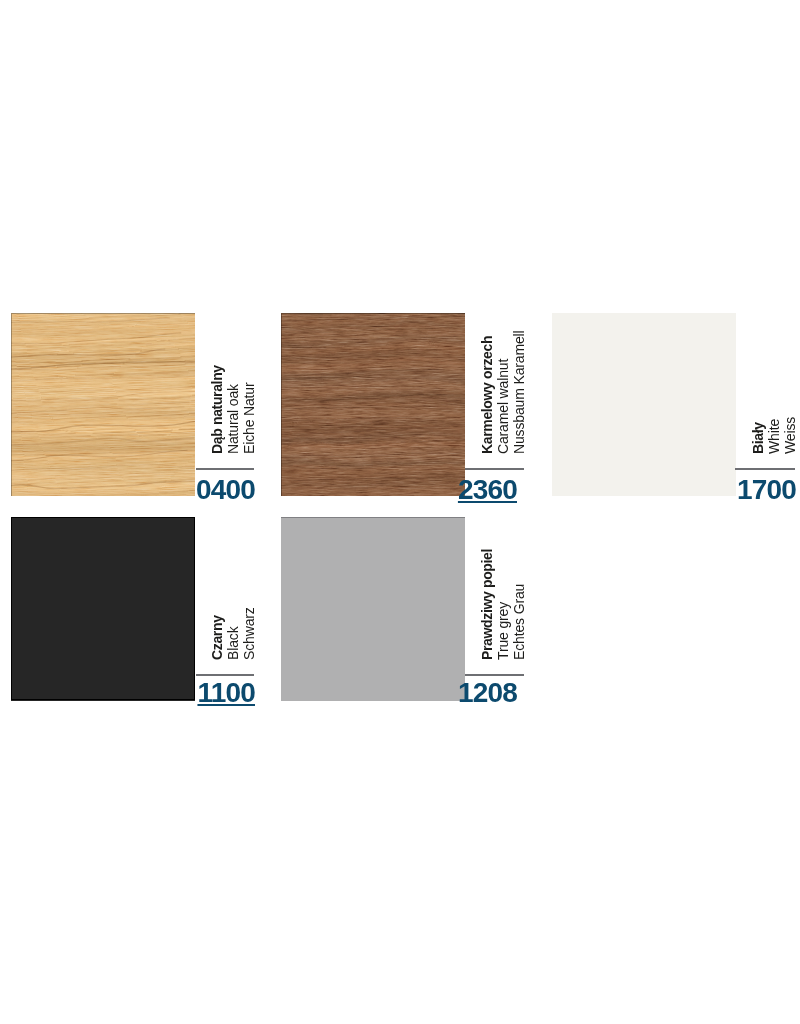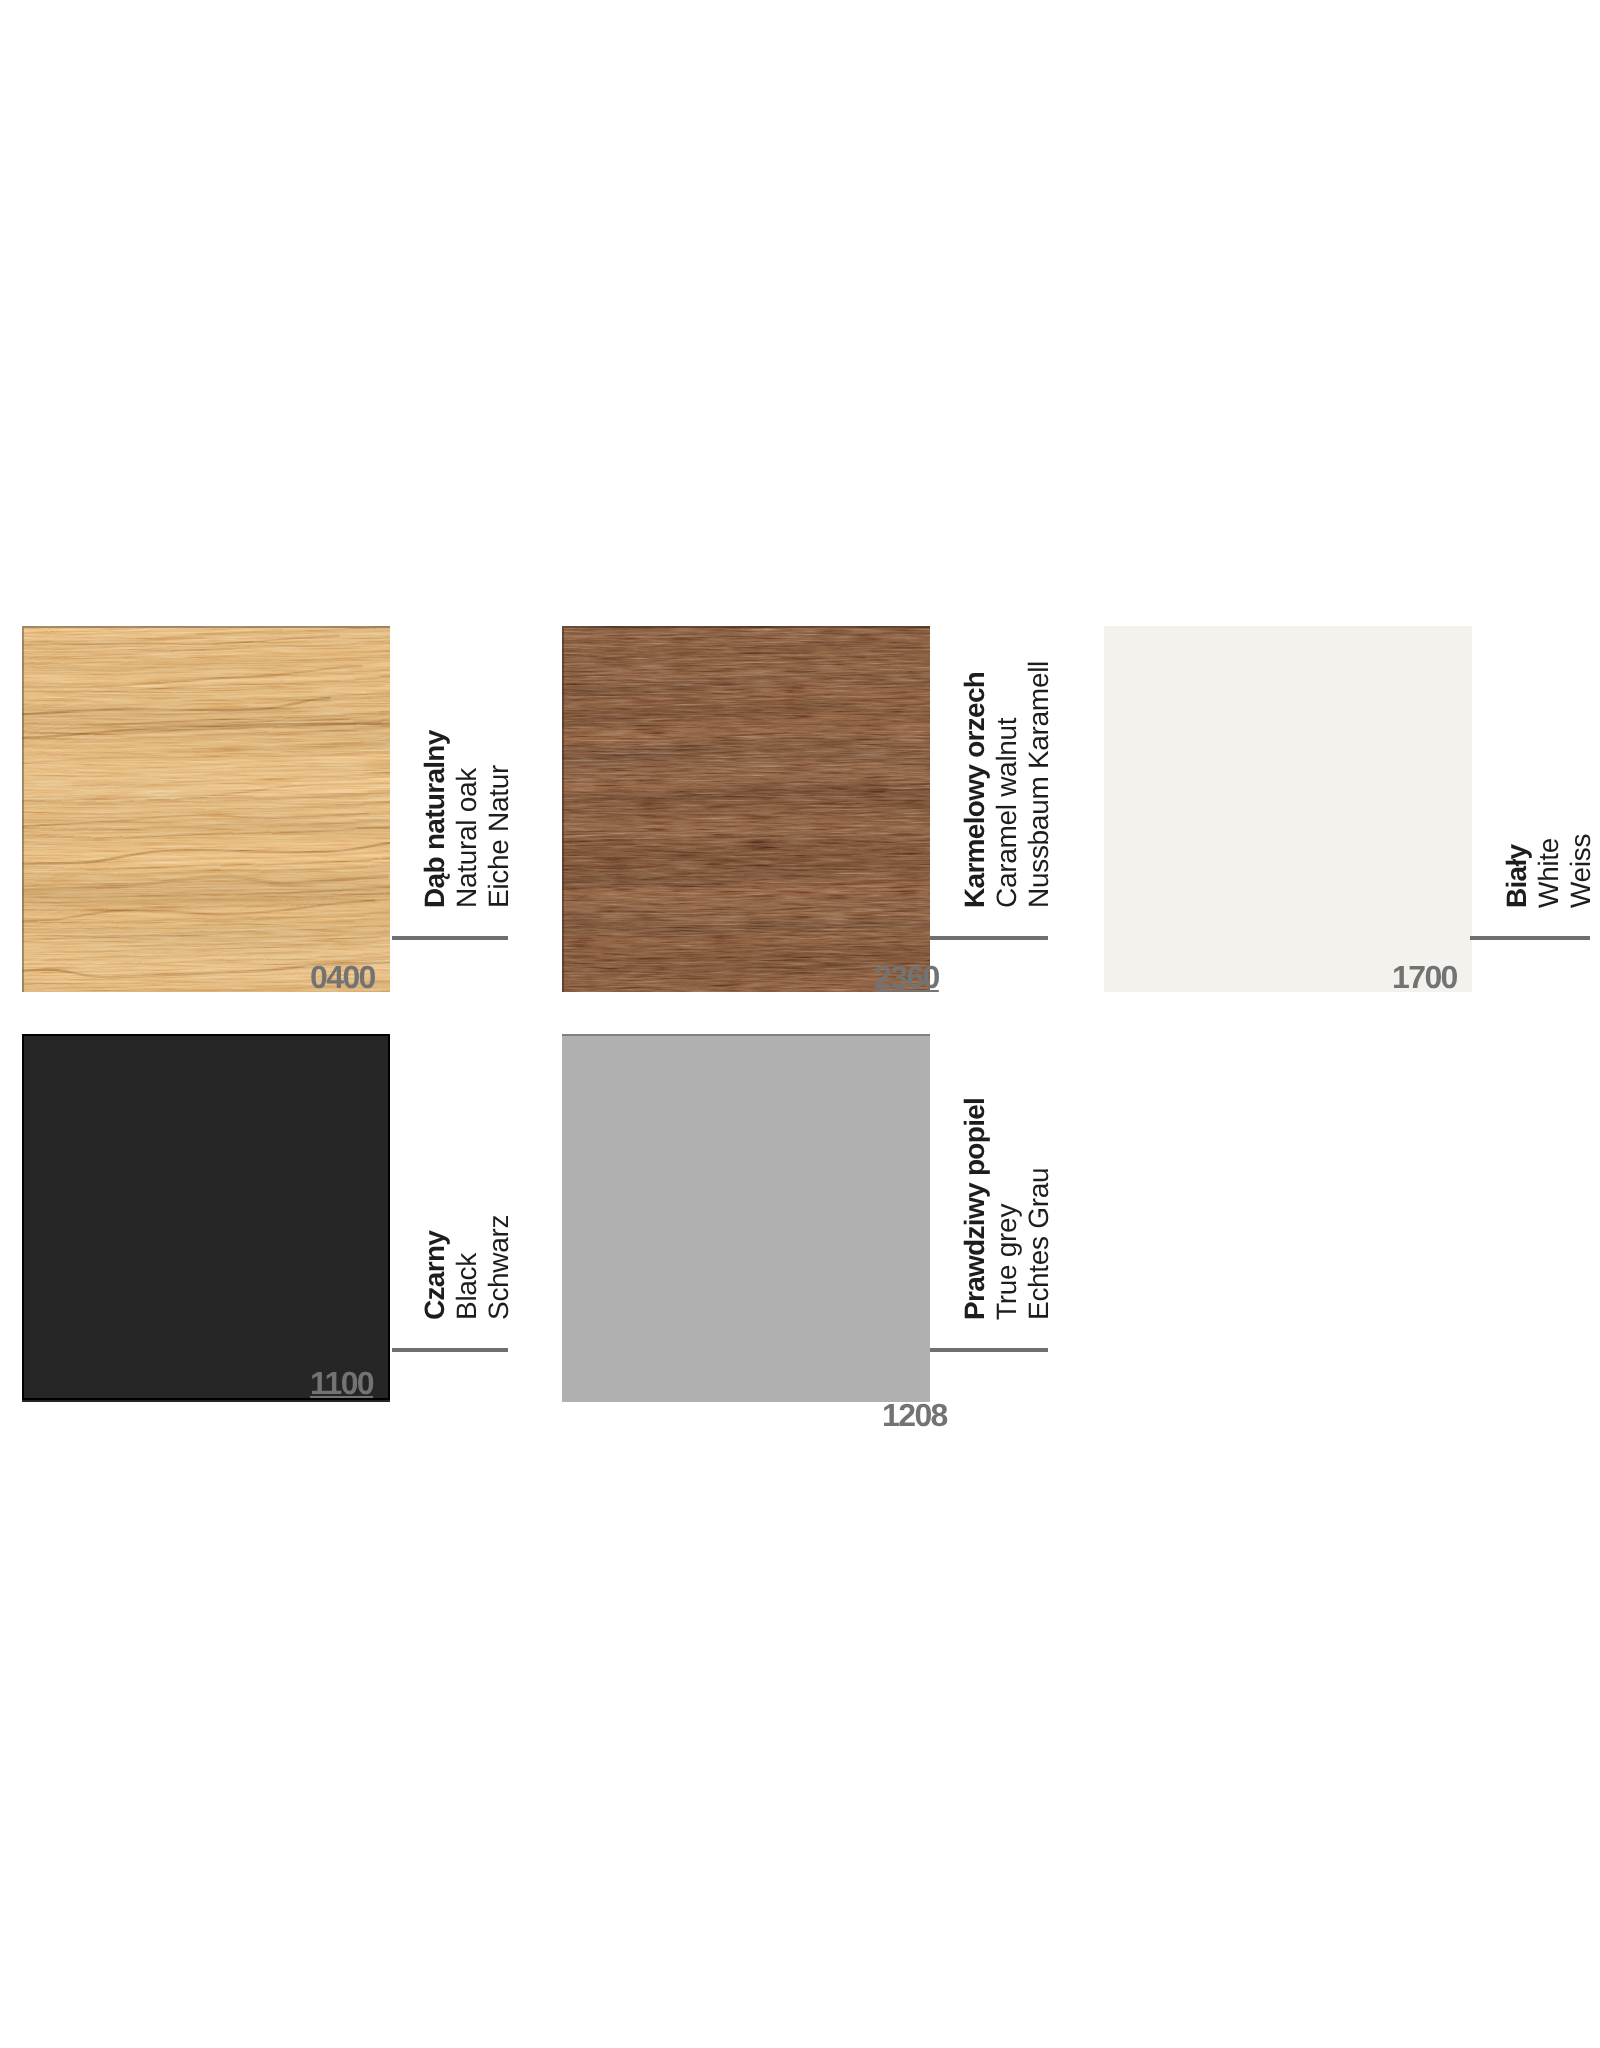--- a/index.html
+++ b/index.html
@@ -20,22 +20,22 @@
   .labels{position:absolute;width:0;height:0;}
   .lines{position:absolute;left:0;top:0;
          transform:rotate(-90deg);transform-origin:0 0;
          white-space:nowrap;}
   .lines>div{display:block;font-size:14px;line-height:16px;color:#1d1d1b;}
   .l1{font-weight:bold;letter-spacing:-0.35px;}
   .l2,.l3{font-weight:normal;letter-spacing:-0.15px;}
 
   .chip-edge{position:absolute;left:0;top:0;pointer-events:none;}
   .rule{position:absolute;height:2px;background:#6e6f73;}
-  .code{position:absolute;font-weight:bold;font-size:16px;line-height:21px;
-        color:#737373;text-align:left;letter-spacing:-0.8px;}
+  .code{position:absolute;font-weight:bold;font-size:28px;line-height:21px;
+        color:#0c4a6e;text-align:right;letter-spacing:-0.8px;}
 </style>
 </head>
 <body>
 
 <div class="sheet">
 
   <svg class="texdefs" width="0" height="0" aria-hidden="true">
     <defs>
 
       <filter id="oakBand" x="-40%" y="-40%" width="180%" height="180%" color-interpolation-filters="sRGB">
@@ -196,21 +196,21 @@
              #ffffff 80%, #f2eae1 88%, #faf5f0 100%);"></div>
     </div>
     <div class="labels" style="left:198px;top:141px;">
       <div class="lines">
         <div class="l1">Karmelowy orzech</div>
         <div class="l2">Caramel walnut</div>
         <div class="l3">Nussbaum Karamell</div>
       </div>
     </div>
     <div class="rule" style="left:184px;top:155px;width:59px;"></div>
-    <div class="code" style="left:156px;top:166px;width:100px;text-decoration:underline;">2360</div>
+    <div class="code" style="left:136px;top:166px;width:100px;text-decoration:underline;">2360</div>
   </div>
 
   <div class="cell" style="left:552px;top:313px;width:243px;height:184px;">
     <div class="chip" style="background:#f3f2ed;height:183px;"></div>
     <div class="labels" style="left:198px;top:141px;">
       <div class="lines">
         <div class="l1">Biały</div>
         <div class="l2">White</div>
         <div class="l3">Weiss</div>
       </div>
@@ -239,16 +239,16 @@
       <div class="chip-edge" style="width:184px;height:183px;box-shadow:inset 0 1px 0 0 rgba(90,90,92,0.55);"></div>
     </div>
     <div class="labels" style="left:198px;top:143px;">
       <div class="lines">
         <div class="l1">Prawdziwy popiel</div>
         <div class="l2">True grey</div>
         <div class="l3">Echtes Grau</div>
       </div>
     </div>
     <div class="rule" style="left:184px;top:157px;width:59px;"></div>
-    <div class="code" style="left:160px;top:165px;width:100px;margin-top:16px;">1208</div>
+    <div class="code" style="left:136px;top:165px;width:100px;">1208</div>
   </div>
 
 </div>
 
 </body></html>

